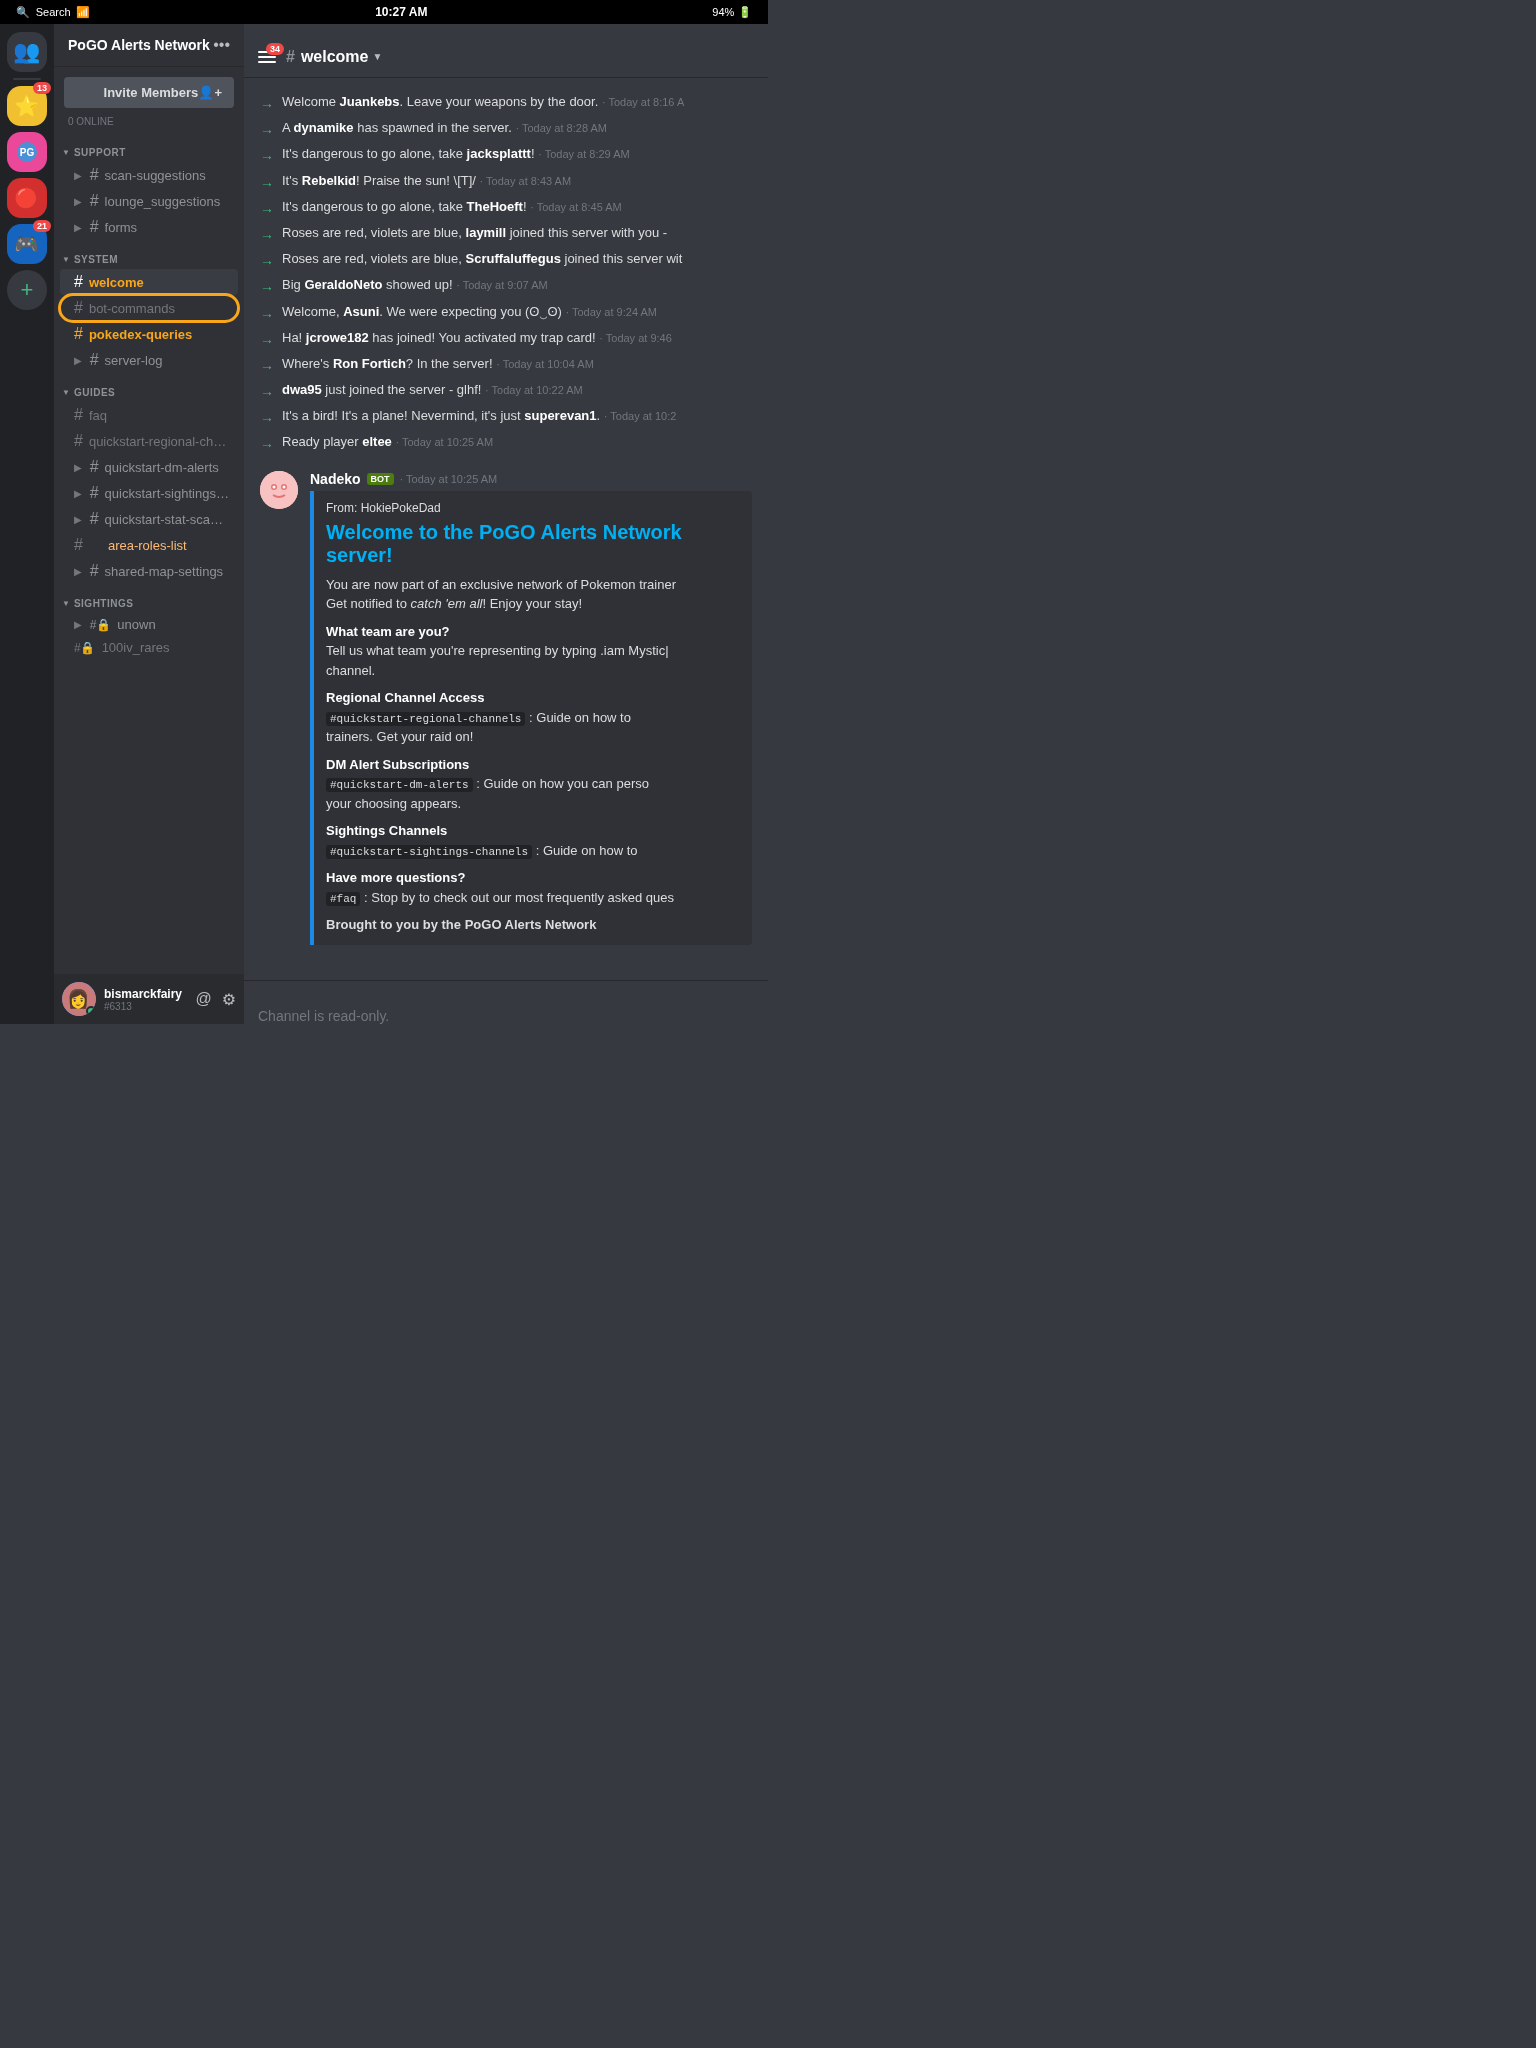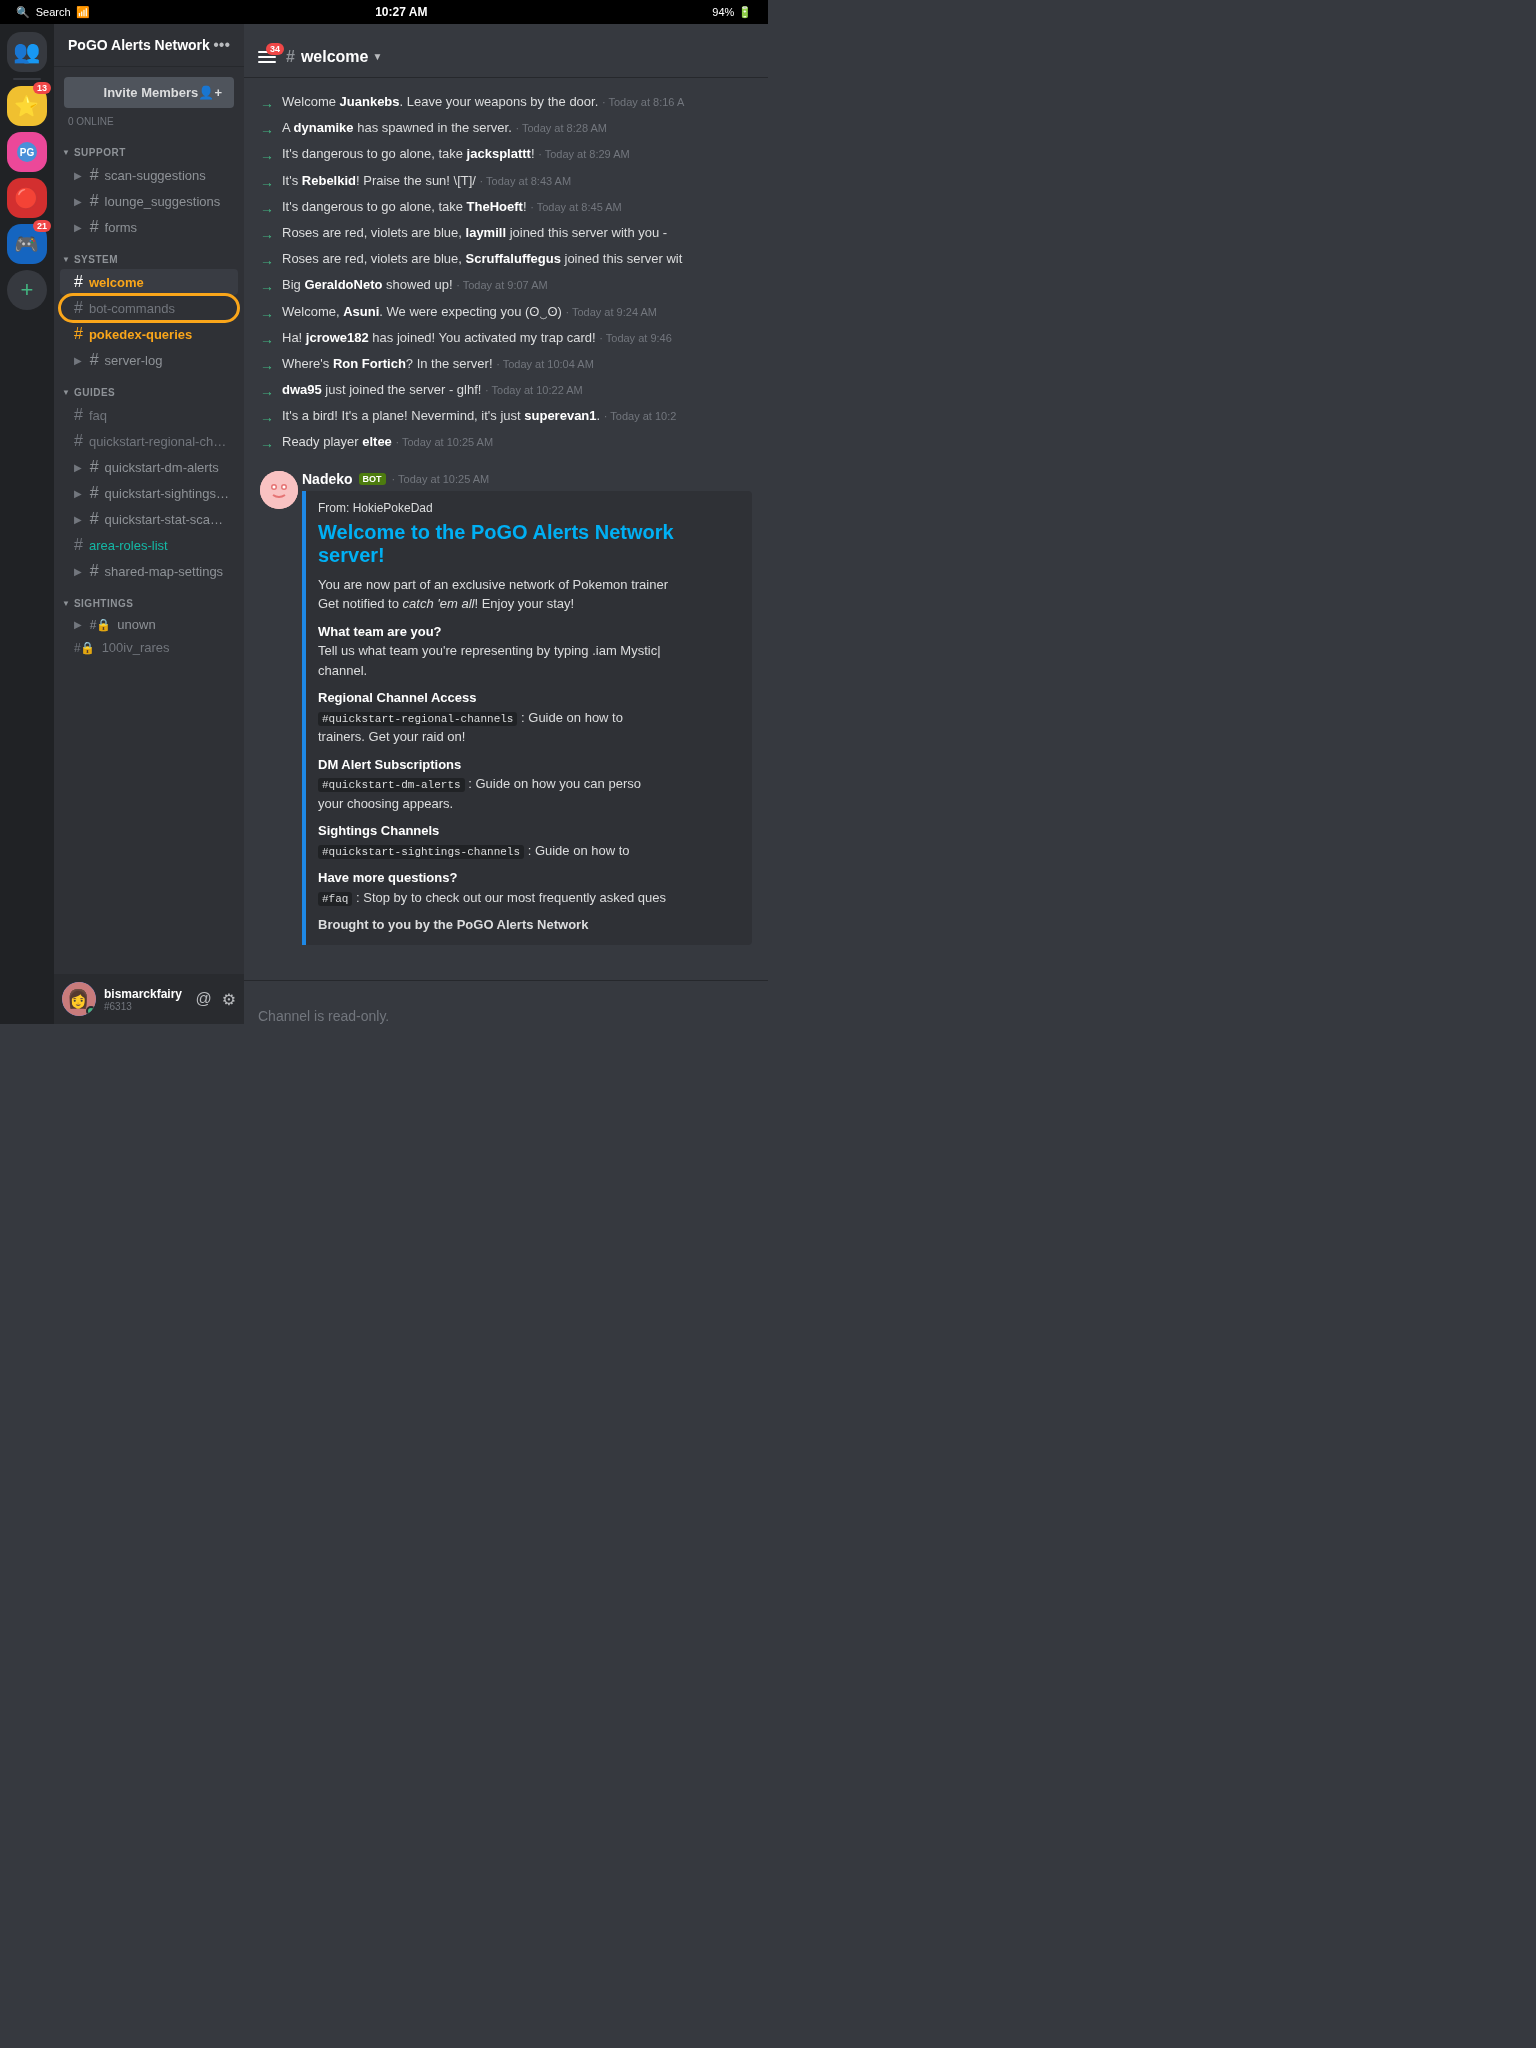--- a/index.html
+++ b/index.html
@@ -307,21 +307,21 @@
       color: #dcddde;
       font-size: 13px;
       line-height: 1.4;
       flex: 1;
     }
     .system-text .bold { font-weight: 700; color: #fff; }
     .system-text .timestamp { color: #72767d; font-size: 11px; }
 
     .bot-message {
       display: flex;
-      gap: 4px;
+      gap: 12px;
       padding: 8px 0;
       margin-top: 6px;
       justify-content: center;
     }
     .bot-avatar {
       width: 38px;
       height: 38px;
       border-radius: 50%;
       background: #f9c2c2;
       display: flex;
@@ -493,21 +493,21 @@
         <span class="channel-hash">#</span>
         <span class="channel-item-name">quickstart-sightings-chan...</span>
       </div>
       <div class="channel-item">
         <span class="channel-arrow">▶</span>
         <span class="channel-hash">#</span>
         <span class="channel-item-name">quickstart-stat-scan-list</span>
       </div>
       <div class="channel-item">
         <span class="channel-hash" style="color:#72767d;">#</span>
-        <span class="channel-item-name" style="color:#14b8a6;">area-roles-list</span>
+        <span class="channel-item-name" style="color:#fdba74;margin-left:19px;">area-roles-list</span>
       </div>
       <div class="channel-item">
         <span class="channel-arrow">▶</span>
         <span class="channel-hash">#</span>
         <span class="channel-item-name">shared-map-settings</span>
       </div>
 
       <div class="channel-category">
         <span class="category-arrow">▼</span>
         <span class="channel-category-name">SIGHTINGS</span>

